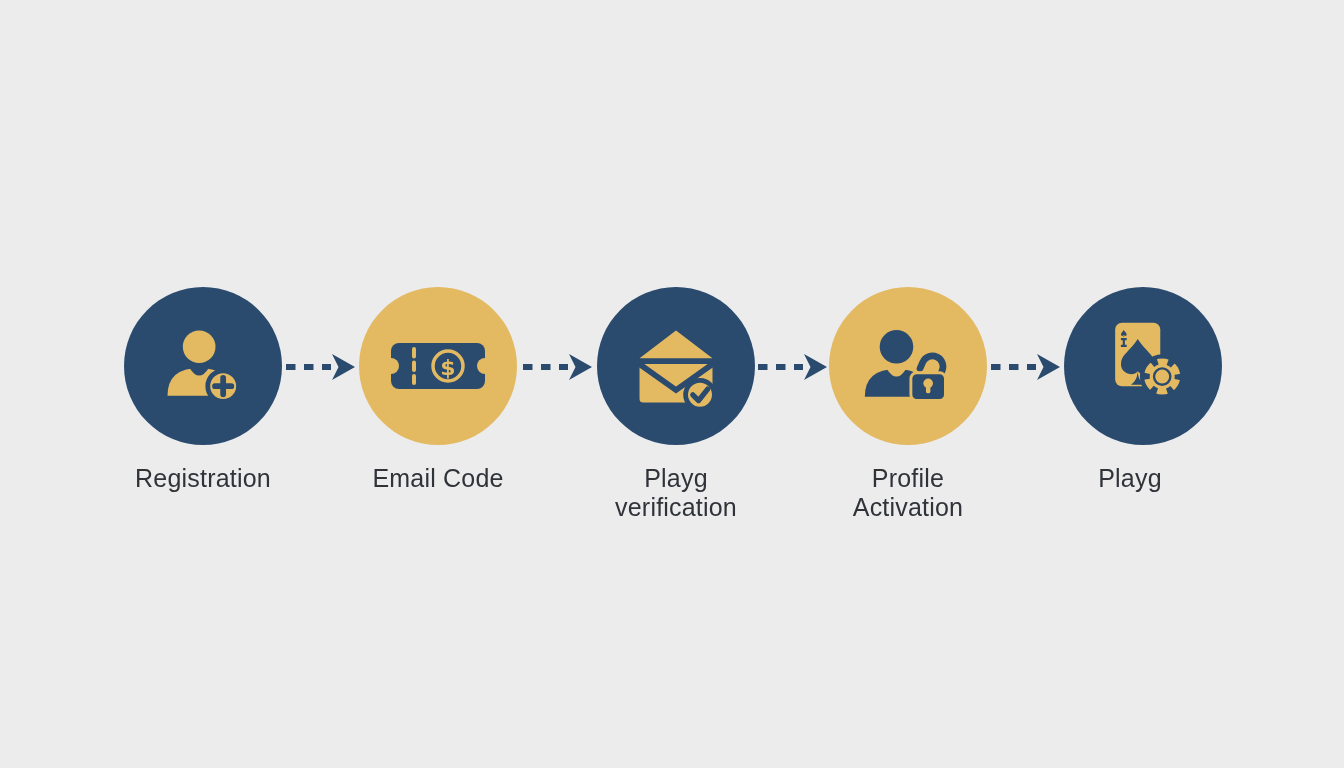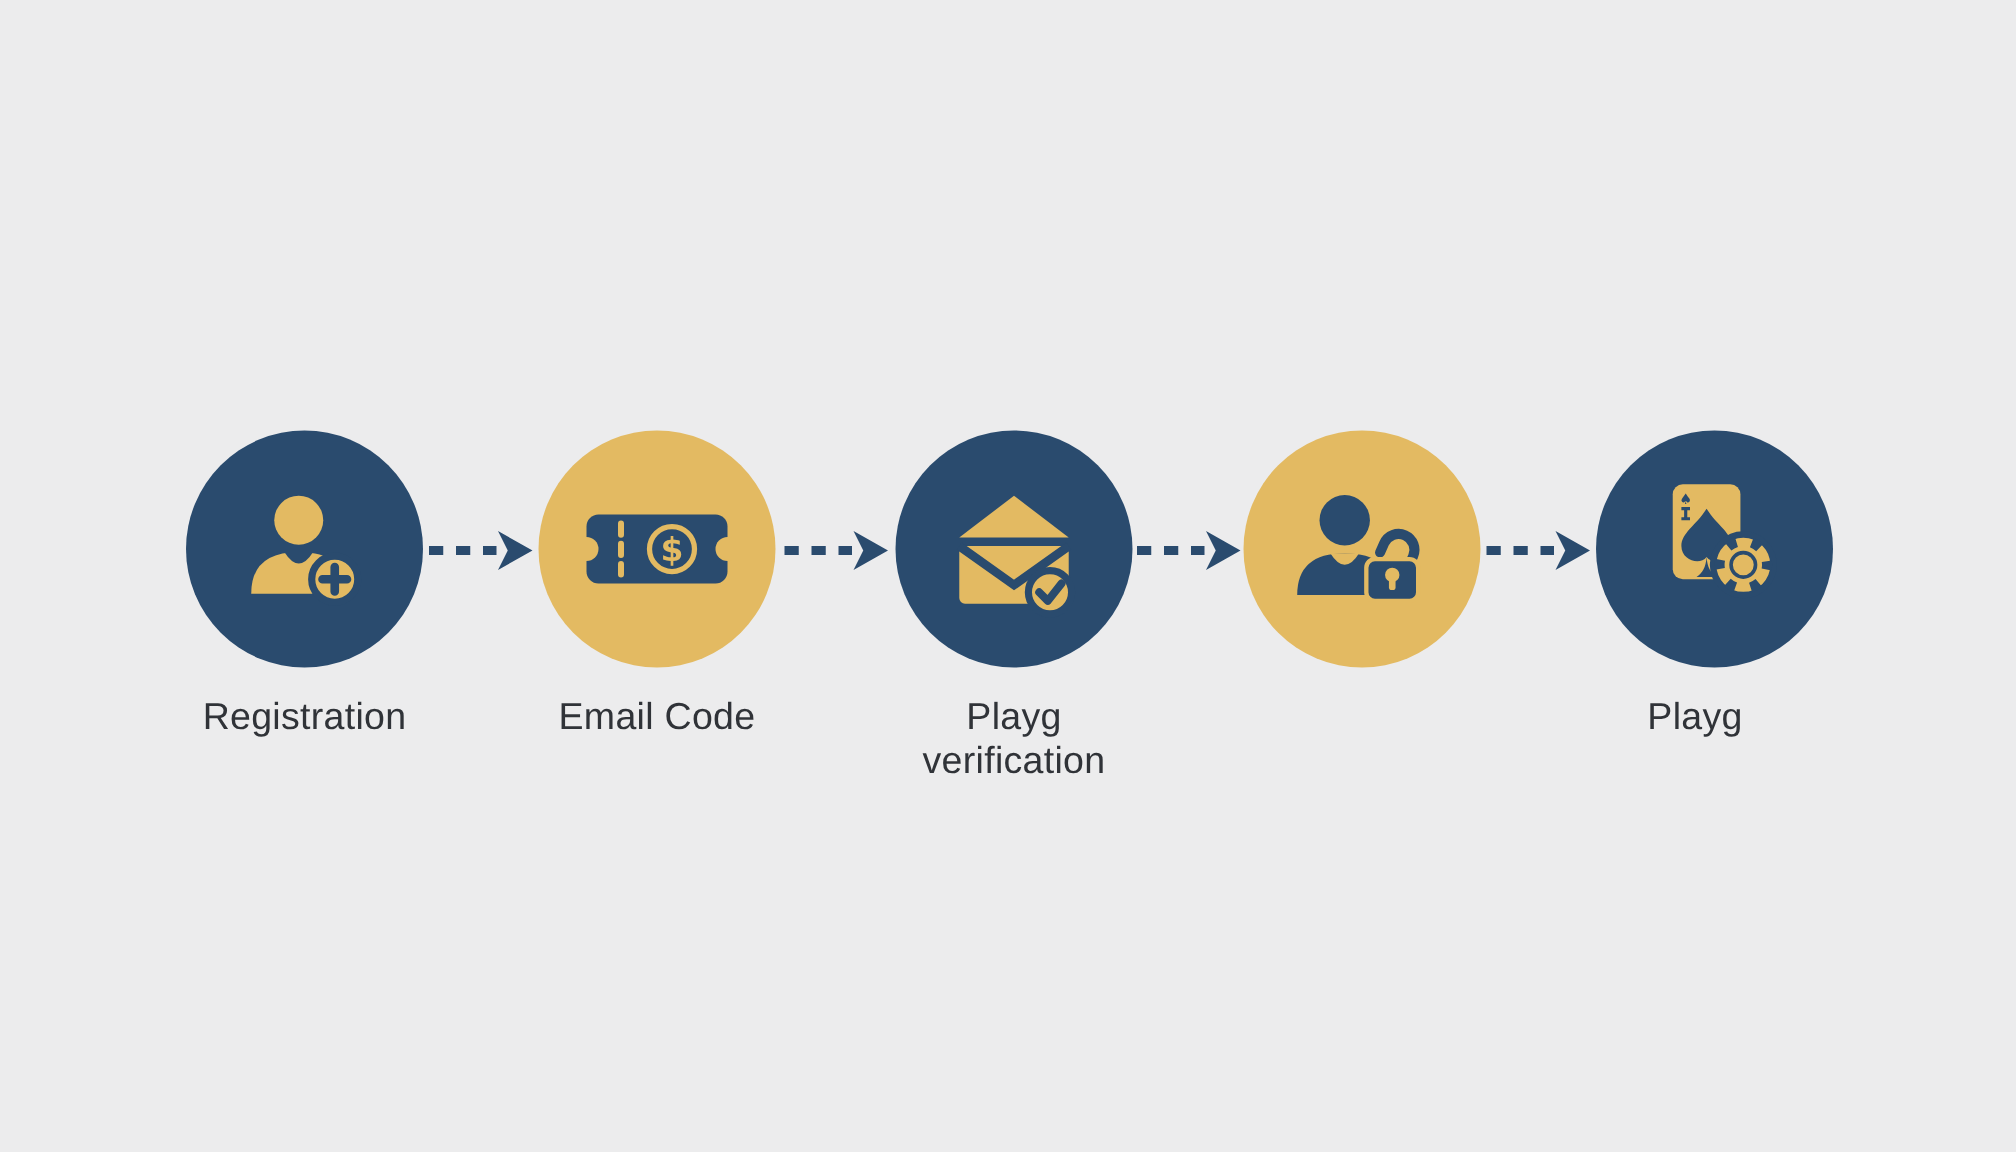--- a/index.html
+++ b/index.html
@@ -106,20 +106,24 @@
       <path class="f-navy" d="M5 82 Q5 53 38 53 Q71 53 71 82 Z"></path>
       <path class="f-gold" d="M28 53 Q38 69 48 53 Z"></path>
       <g transform="rotate(24 73 56)">
         <path class="s-navy" fill="none" stroke-width="7" stroke-linecap="round" d="M62 57 V50 A11 11 0 0 1 84 50 V55"></path>
       </g>
       <rect class="f-navy s-gold" x="53" y="57" width="36" height="29" rx="6" stroke-width="3"></rect>
       <circle class="f-gold" cx="71" cy="68" r="5"></circle>
       <rect class="f-gold" x="68.7" y="70" width="4.6" height="8.5" rx="2"></rect>
     </svg>
   </div>
+  <div class="step-label" style="left:798px">
+    <span>Profile</span>
+    <span>Activation</span>
+  </div>
 
   <svg class="arrow" style="left:988px" width="74" height="36" viewBox="0 0 74 36">
     <line class="s-navy" x1="3" y1="18" x2="48" y2="18" stroke-width="6" stroke-dasharray="9.5 8.5"></line>
     <polygon class="f-navy" points="49,5 72,18 49,31 55.5,18"></polygon>
   </svg>
 
   <div class="circle navy" style="left:1064px">
     <svg width="96" height="96" viewBox="0 0 100 100">
       <rect class="f-gold" x="21" y="5" width="47" height="66" rx="7"></rect>
       <text class="f-navy" x="30" y="16.5" font-size="10" text-anchor="middle" dominant-baseline="central">♠</text>

